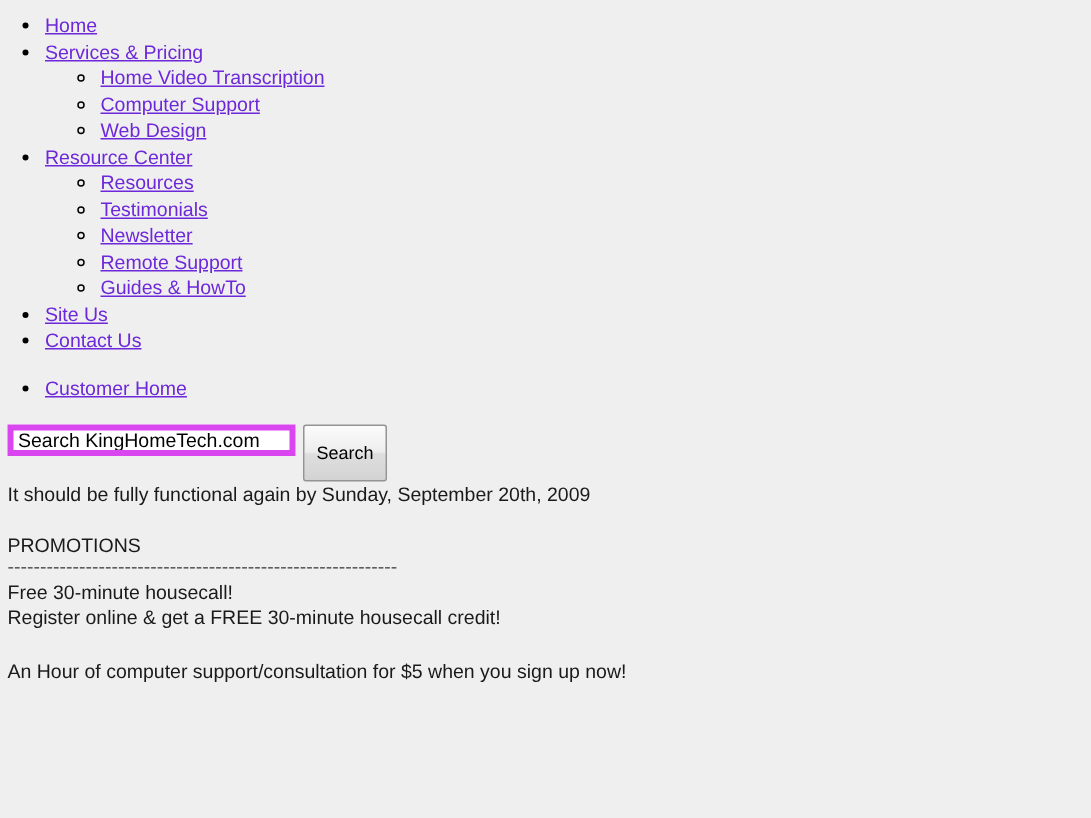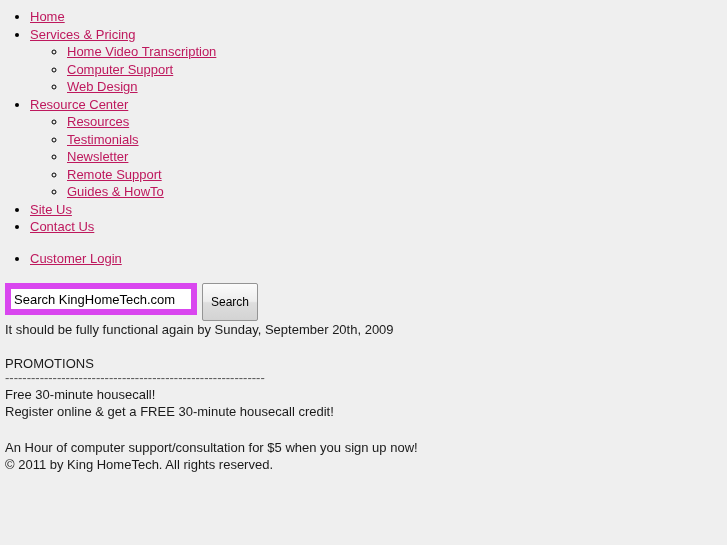--- a/index.html
+++ b/index.html
@@ -45,38 +45,38 @@
     list-style-type: circle;
     margin: 0;
     padding: 0 0 0 37px;
   }
   ul.subnav > li {
     margin: 0;
     padding: 0;
     line-height: 17.5px;
   }
   a.navlink {
-    color: #be185d;
+    color: #6d28d9;
     text-decoration: underline;
     font-size: 13px;
     font-family: "Liberation Sans", sans-serif;
   }
 
   
   .searchbar {
     margin: 16px 0 0 5px;
     display: flex;
     align-items: flex-start;
     gap: 5px;
   }
   .search-input {
     width: 192px;
-    height: 32px;
+    height: 21px;
     box-sizing: border-box;
-    border: 6px solid #d946ef;
+    border: 4px solid #d946ef;
     background: #ffffff;
     color: #000000;
     font-family: "Liberation Sans", sans-serif;
     font-size: 13px;
     padding: 1px 3px;
     outline: none;
   }
   .search-button {
     height: 38px;
     box-sizing: border-box;
@@ -168,33 +168,32 @@
       <a class="navlink" href="#">Site Us</a>
     </li>
 
     <li>
       <a class="navlink" href="#">Contact Us</a>
     </li>
   </ul>
 
   <ul class="nav second">
     <li>
-      <a class="navlink" href="#">Customer Login</a>
+      <a class="navlink" href="#">Customer Home</a>
     </li>
   </ul>
 
   <div class="searchbar">
     <input class="search-input" type="text" value="Search KingHomeTech.com" style="">
     <button class="search-button" type="button">Search</button>
   </div>
 
   <div class="textblock">It should be fully functional again by Sunday, September 20th, 2009</div>
 
   <div class="textblock promo-head">PROMOTIONS</div>
   <div class="rule">------------------------------------------------------------</div>
   <div class="textblock promo-body">Free 30-minute housecall!</div>
   <div class="textblock">Register online &amp; get a FREE 30-minute housecall credit!</div>
 
   <div class="textblock offer">An Hour of computer support/consultation for $5 when you sign up now!</div>
 
-  <div class="textblock copyright">© 2011 by King HomeTech. All rights reserved.</div>
 
 </div>
 
 </body></html>

